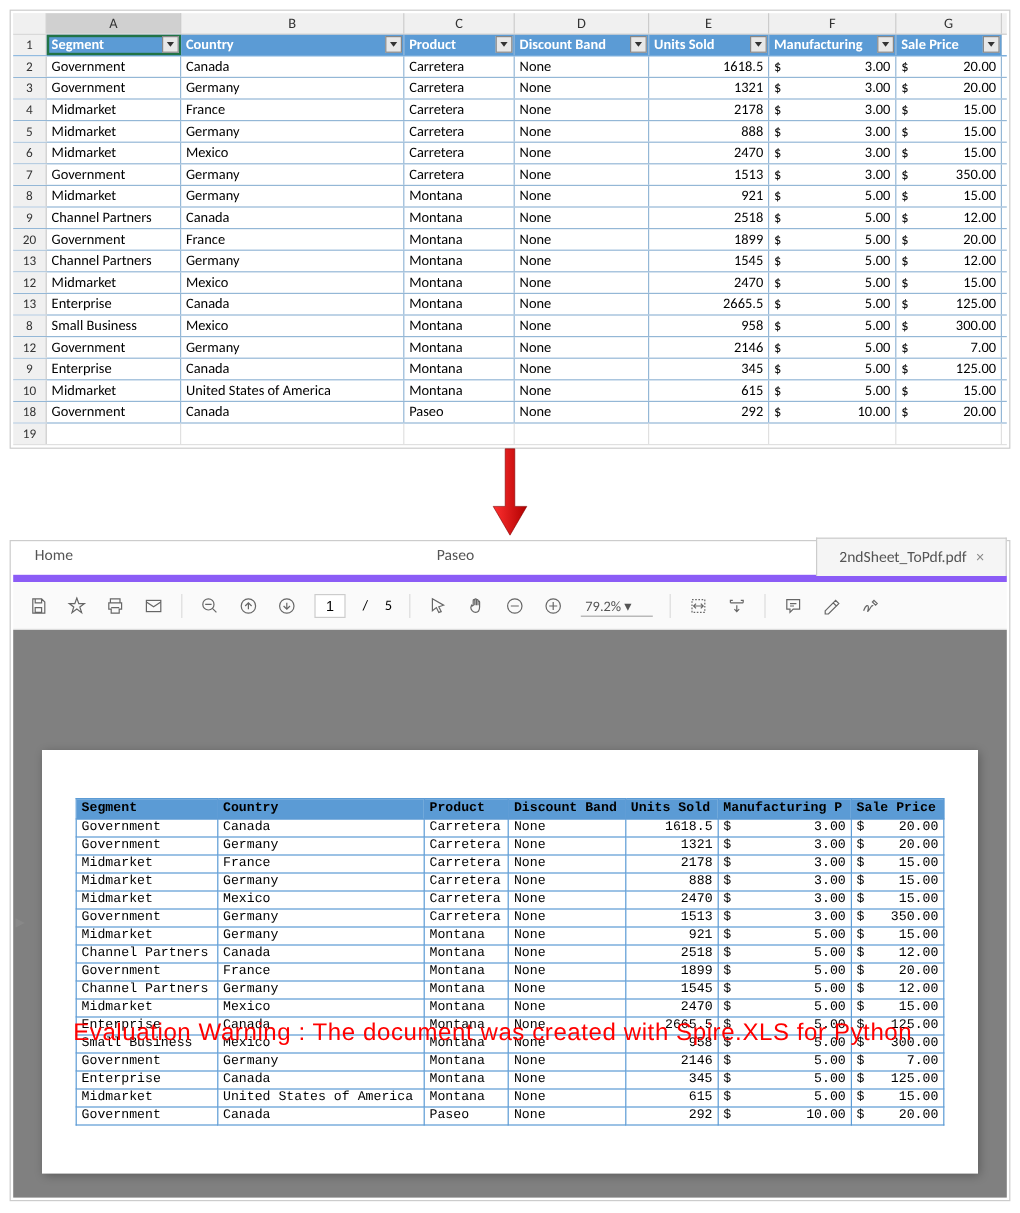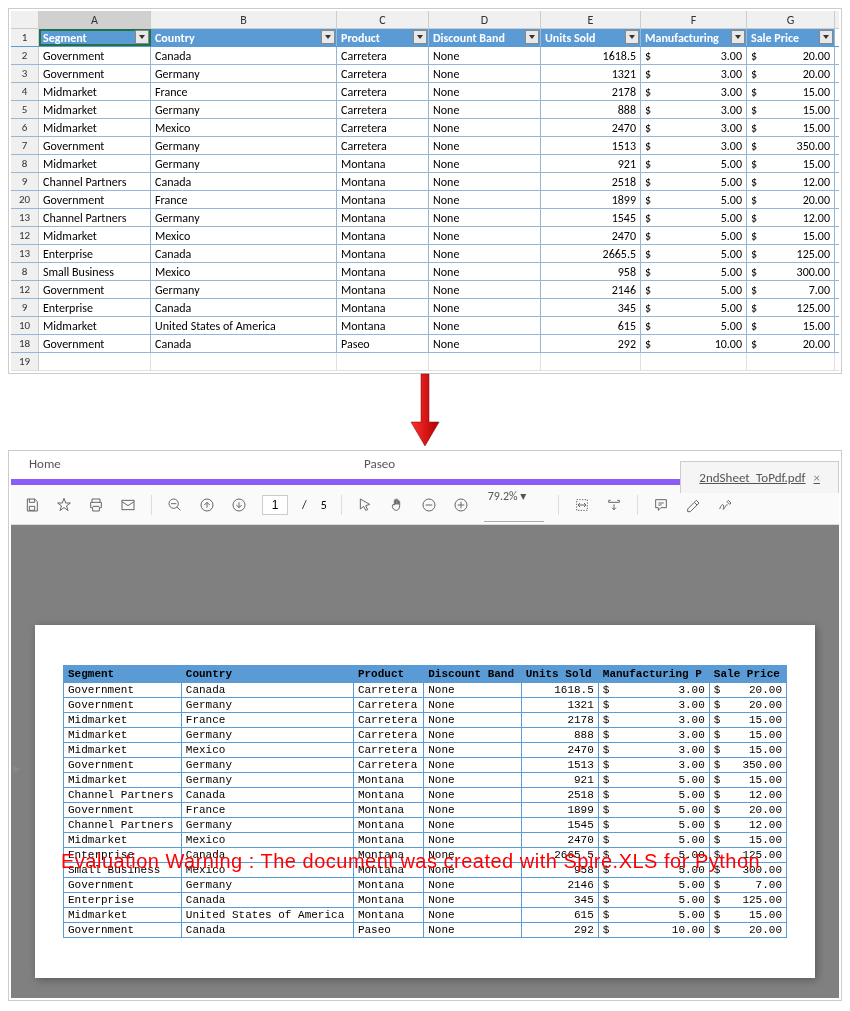--- a/index.html
+++ b/index.html
@@ -29,28 +29,28 @@
 .empty-row { border-bottom: 1px solid #e0e0e0; }
 
 
 .arrow-zone { height: 60px; position: relative; }
 .arrow-svg { position: absolute; left: 50%; top: -10px; transform: translateX(-50%); }
 
 
 .pdf-viewer { background: #fff; }
 .pdf-tabs { display: flex; height: 32px; border-bottom: 6px solid #8b5cf6; align-items: flex-end; justify-content: space-between; }
 .pdf-tab { padding: 8px 18px; font-size: 13px; color: #555; cursor: pointer; border-right: 1px solid transparent; }
-.pdf-tab.active { background: #f5f5f5; border: 1px solid #ccc; border-bottom: none; position: relative; top: 14px; text-decoration: underline; }
+.pdf-tab.active { background: #f5f5f5; border: 1px solid #ccc; border-bottom: none; position: relative; top: 1px; }
 .pdf-tab .close { margin-left: 8px; color: #888; }
 .pdf-toolbar { display: flex; align-items: center; height: 40px; padding: 0 12px; gap: 14px; border-bottom: 1px solid #ddd; background: #fafafa; }
 .tb-icon { width: 18px; height: 18px; display: flex; align-items: center; justify-content: center; color: #666; cursor: pointer; }
 .tb-icon svg { width: 16px; height: 16px; stroke: #666; fill: none; stroke-width: 1.5; }
 .tb-sep { width: 1px; height: 20px; background: #ddd; }
 .page-input { width: 26px; text-align: center; border: 1px solid #ccc; height: 20px; font-size: 12px; }
-.zoom-sel { font-size: 12px; color: #555; border: none; border-bottom: 1px solid #aaa; background: transparent; padding: 2px 18px 18px 4px; position: relative; }
+.zoom-sel { font-size: 12px; color: #555; border: none; border-bottom: 1px solid #aaa; background: transparent; padding: 2px 18px 0 4px; position: relative; }
 .pdf-body { background: #808080; padding: 100px 8px 20px; min-height: 460px; display: flex; justify-content: center; position: relative; }
 .pdf-page { background: #fff; width: 780px; padding: 40px 28px; box-shadow: 2px 2px 8px rgba(0,0,0,0.3); position: relative; }
 .pdf-table { width: 100%; border-collapse: collapse; font-family: 'Courier New', monospace; font-size: 11px; }
 .pdf-table th { background: #5b9bd5; color: #000; font-weight: bold; text-align: left; padding: 2px 4px; border: 1px solid #5b9bd5; }
 .pdf-table td { border: 1px solid #5b9bd5; padding: 1px 4px; background: #fff; }
 .pdf-table .pnum { text-align: right; }
 .pdf-table .pcur { text-align: right; }
 .pdf-table .psym { float: left; }
 .eval-warning { position: absolute; left: 26px; top: 225px; color: #ff0000; font-family: Arial; font-size: 20px; font-weight: normal; white-space: nowrap; letter-spacing: 0.5px; }
 .side-arrow { position: absolute; left: 2px; top: 50%; color: #888; font-size: 10px; }

